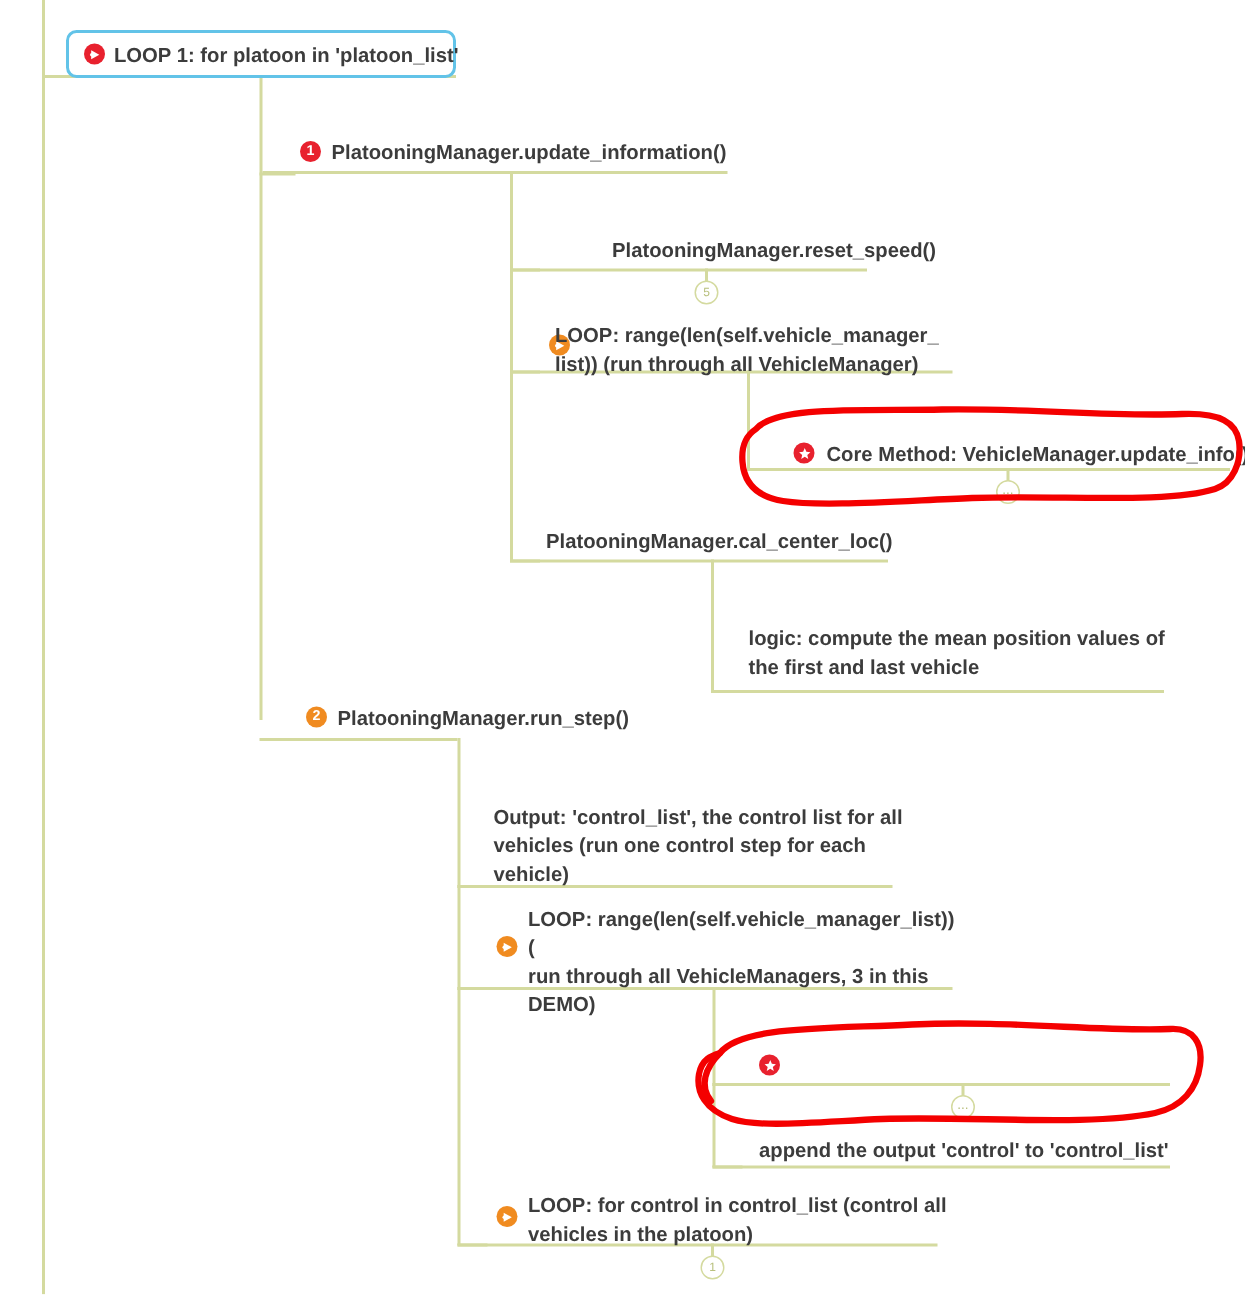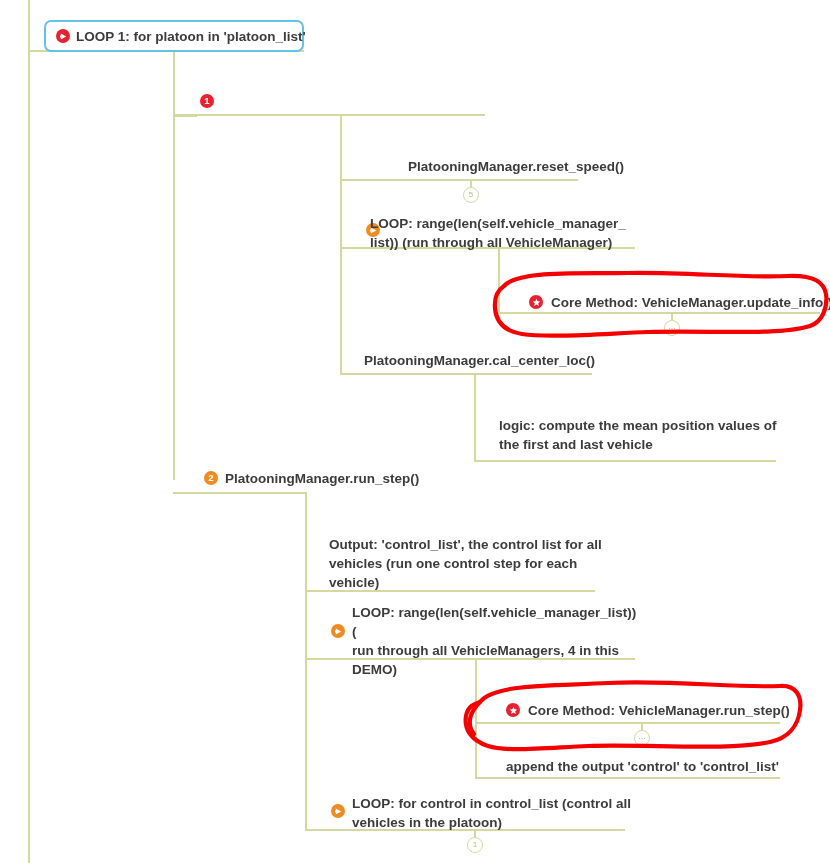--- a/index.html
+++ b/index.html
@@ -188,20 +188,21 @@
     <svg width="9" height="9" viewBox="0 0 10 10" aria-hidden="true">
       <path d="M2 1.6 L2 8.4 L8 5 Z" fill="#ffffff"></path>
       <circle cx="2.4" cy="5" r="1.3" fill="#ffffff"></circle>
     </svg>
   </div>
   <div class="node" style="left:76px; top:27px; width:230px;">LOOP 1: for platoon in 'platoon_list'</div>
 
   <div class="ico ico-red" style="left:200px; top:94px;">
     <span class="ico-num">1</span>
   </div>
+  <div class="node" style="left:221px; top:92px; width:300px;">PlatooningManager.update_information()</div>
 
   <div class="node plain" style="left:364px; top:157px; width:260px;padding-left:44px;">PlatooningManager.reset_speed()</div>
   <div class="badge" style="left:463px; top:187px;">5</div>
 
   <div class="ico ico-orange" style="left:366px; top:223px;">
     <svg width="9" height="9" viewBox="0 0 10 10" aria-hidden="true">
       <path d="M2 1.6 L2 8.4 L8 5 Z" fill="#ffffff"></path>
       <circle cx="2.4" cy="5" r="1.3" fill="#ffffff"></circle>
     </svg>
   </div>
@@ -230,29 +231,28 @@
 
   <div class="node" style="left:225px; top:469px; width:250px;">PlatooningManager.run_step()</div>
 
   <div class="ico ico-orange" style="left:331px; top:624px;">
     <svg width="9" height="9" viewBox="0 0 10 10" aria-hidden="true">
       <path d="M2 1.6 L2 8.4 L8 5 Z" fill="#ffffff"></path>
       <circle cx="2.4" cy="5" r="1.3" fill="#ffffff"></circle>
     </svg>
   </div>
   <div class="node" style="left:352px; top:603px; width:290px;">LOOP: range(len(self.vehicle_manager_list)) (
-run through all VehicleManagers, 4 in this
+run through all VehicleManagers, 3 in this
 DEMO)</div>
 
   <div class="ico ico-red" style="left:506px; top:703px;">
     <svg width="9" height="9" viewBox="0 0 10 10" aria-hidden="true">
       <path d="M5 0.8 L6.2 3.6 L9.2 3.9 L6.9 5.9 L7.6 8.9 L5 7.3 L2.4 8.9 L3.1 5.9 L0.8 3.9 L3.8 3.6 Z" fill="#ffffff"></path>
     </svg>
   </div>
-  <div class="node" style="left:528px; top:701px; width:280px;">Core Method: VehicleManager.run_step()</div>
   <div class="badge dots" style="left:634px; top:730px;">...</div>
 
   <div class="node" style="left:506px; top:757px; width:290px;">append the output 'control' to 'control_list'</div>
 
   <div class="ico ico-orange" style="left:331px; top:804px;">
     <svg width="9" height="9" viewBox="0 0 10 10" aria-hidden="true">
       <path d="M2 1.6 L2 8.4 L8 5 Z" fill="#ffffff"></path>
       <circle cx="2.4" cy="5" r="1.3" fill="#ffffff"></circle>
     </svg>
   </div>

